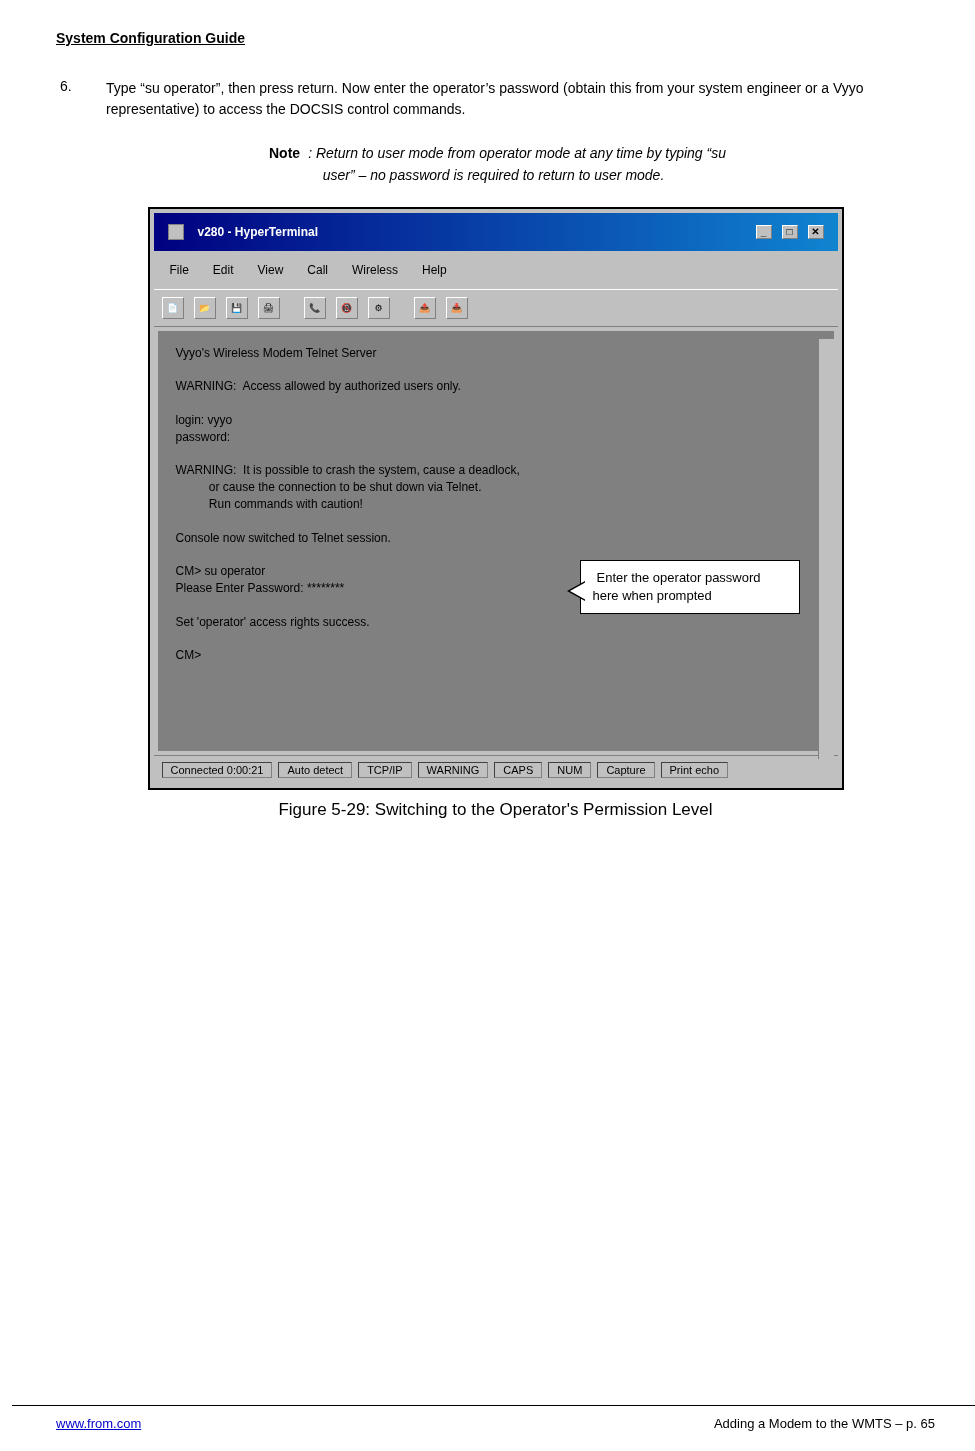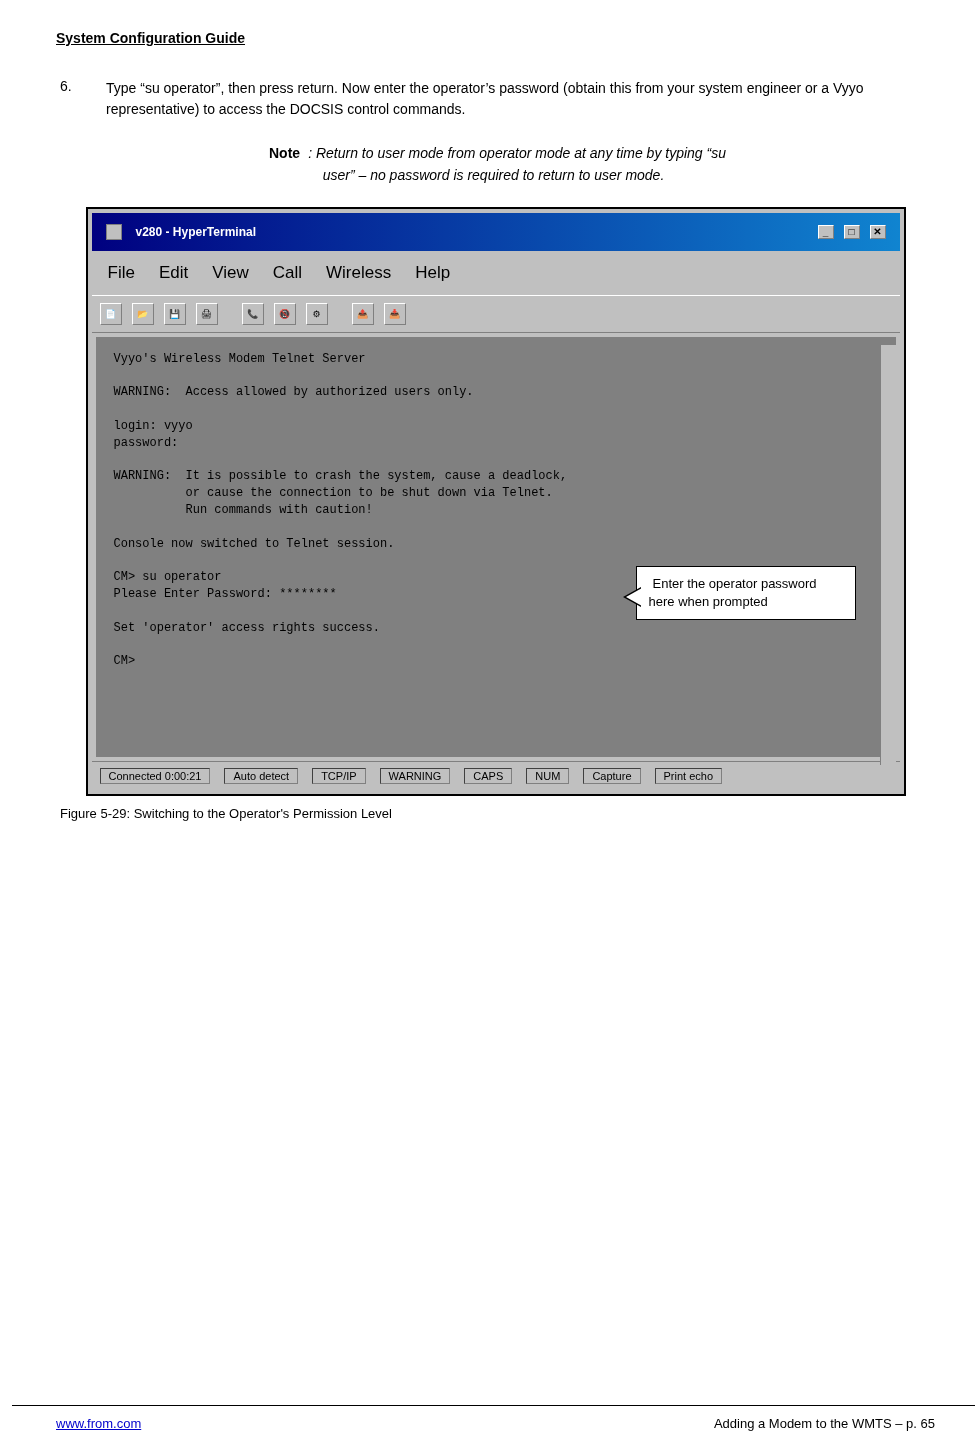--- a/index.html
+++ b/index.html
@@ -50,21 +50,21 @@
     }
 
     .note-block strong {
       font-style: normal;
       text-align: right;
     }
 
     
     .hyper-window {
       border: 2px solid #000;
-      width: 820px;
+      width: 696px;
       margin: 0 auto 10px auto;
       background: #c0c0c0;
       font-size: 12px;
     }
 
     .hyper-titlebar {
       background: linear-gradient(to right, #000080, #1084d0);
       color: white;
       display: flex;
       align-items: center;
@@ -107,21 +107,21 @@
       cursor: pointer;
       color: #000;
       font-weight: bold;
     }
 
     .hyper-menubar {
       background: #c0c0c0;
       display: flex;
       gap: 0;
       padding: 2px 4px;
-      font-size: 17px;
+      font-size: 12px;
     }
 
     .hyper-menu-item {
       padding: 2px 8px;
       cursor: pointer;
     }
 
     .hyper-toolbar {
       background: #c0c0c0;
       padding: 3px 4px;
@@ -160,21 +160,21 @@
       font-size: 12px;
       color: #000000;
       min-height: 420px;
       position: relative;
       overflow: hidden;
     }
 
     .terminal-text {
       white-space: pre;
       line-height: 1.4;
-      font-family: Liberation Mono, monospace;
+      font-family: Liberation Sans, sans-serif;
       font-size: 12px;
     }
 
     
     .hyper-scroll-area {
       position: relative;
     }
 
     .hyper-scrollbar {
       position: absolute;
@@ -227,37 +227,37 @@
     }
 
     
     .hyper-statusbar {
       background: #c0c0c0;
       display: flex;
       align-items: center;
       padding: 2px 4px;
       font-size: 11px;
       border-top: 1px solid #808080;
-      gap: 8px;
+      gap: 0;
     }
 
     .status-item-inset {
       padding: 1px 8px;
       border: 1px solid #808080;
       border-top-color: #404040;
       border-left-color: #404040;
       margin-right: 2px;
       font-size: 11px;
       background: #c0c0c0;
       white-space: nowrap;
     }
 
     .figure-caption {
-      text-align: left;
-      font-size: 13px;
+      text-align: center;
+      font-size: 17px;
       margin-top: 6px;
       margin-bottom: 30px;
     }
 
     .page-footer {
       position: absolute;
       bottom: 20px;
       left: 0;
       right: 0;
       display: flex;
@@ -344,21 +344,21 @@
 
 Console now switched to Telnet session.
 
 CM&gt; su operator
 Please Enter Password: ********
 
 Set 'operator' access rights success.
 
 CM&gt;</div>
 
-        <div class="callout-box" id="callout-box" style="top: 225.2px; right: 36px; width: 220px;">
+        <div class="callout-box" id="callout-box" style="top: 225.2px; right: 30px; width: 220px;">
           <div class="callout-arrow"></div>
           <div class="callout-arrow-inner"></div>
           <span>Enter the operator password here when prompted</span>
         </div>
       </div>
       <div class="hyper-scrollbar"></div>
     </div>
 
     <div class="hyper-statusbar">
       <span class="status-item-inset">Connected 0:00:21</span>

